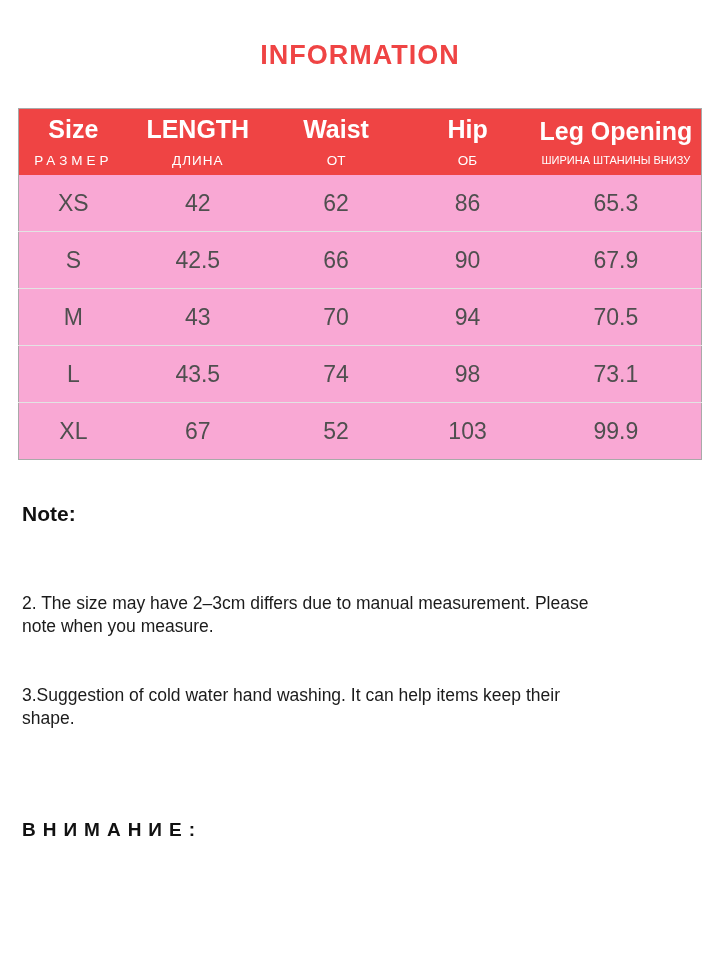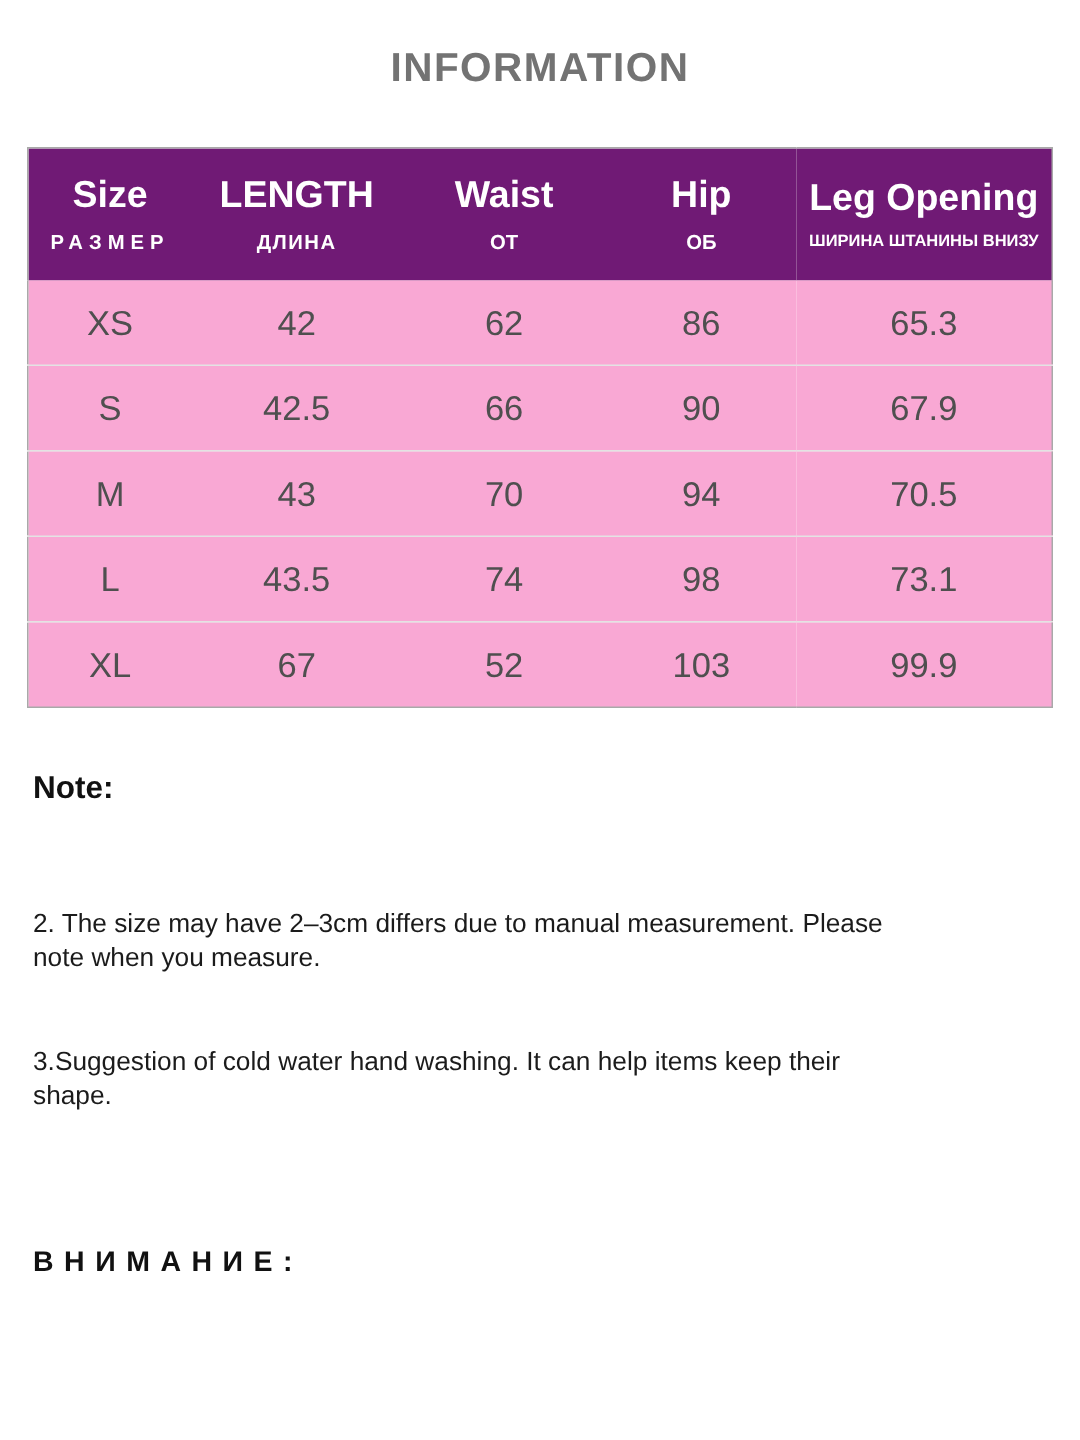--- a/index.html
+++ b/index.html
@@ -6,45 +6,45 @@
   .page {
     width: 720px;
     height: 960px;
     background: #ffffff;
     font-family: "Liberation Sans", sans-serif;
     overflow: hidden;
     box-sizing: border-box;
     position: relative;
   }
   .title {
-    padding-top: 30px;
+    padding-top: 40px;
     text-align: center;
     font-size: 27px;
     font-weight: 700;
     letter-spacing: 1px;
-    color: #737373;
+    color: #ef4444;
   }
   .size-table {
     width: 684px;
     margin: 37px auto 0 auto;
     border-collapse: collapse;
     border: 1px solid #a9a9a9;
     table-layout: fixed;
   }
   .size-table thead th {
-    background: #701a75;
+    background: #ef4444;
     color: #ffffff;
-    height: 88px;
+    height: 66px;
     vertical-align: middle;
     padding: 0;
     font-weight: 400;
   }
   .h-en { font-size: 25px; font-weight: 700; line-height: 1.1; }
   .c2 .h-en, .c3 .h-en, .c4 .h-en { font-weight: 600; }
-  .h-ru { font-size: 13.5px; font-weight: 700; margin-top: 9px; }
+  .h-ru { font-size: 13.5px; font-weight: 400; margin-top: 9px; }
   .c0 .h-ru { letter-spacing: 4px; }
   .c1 .h-ru { letter-spacing: 1px; }
   .c4 .h-ru { font-size: 11px; letter-spacing: 0px; }
   .size-table tbody td {
     text-align: center;
     height: 54px;
     font-size: 23px;
     color: #4f4f4f;
     background: #f9a8d4;
     border-top: 1px solid #e3e3e3;

